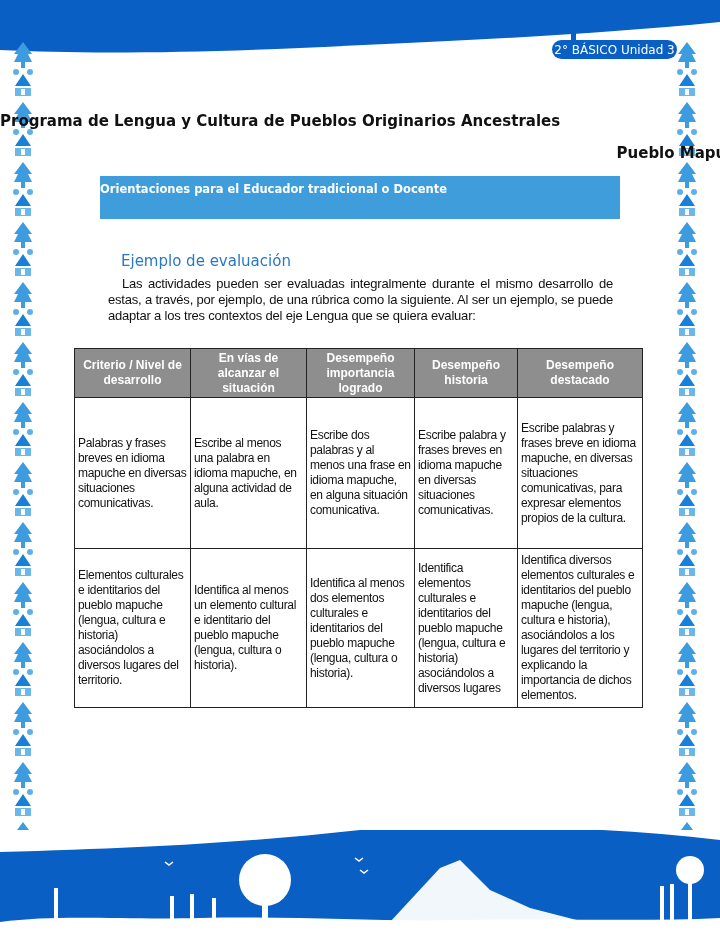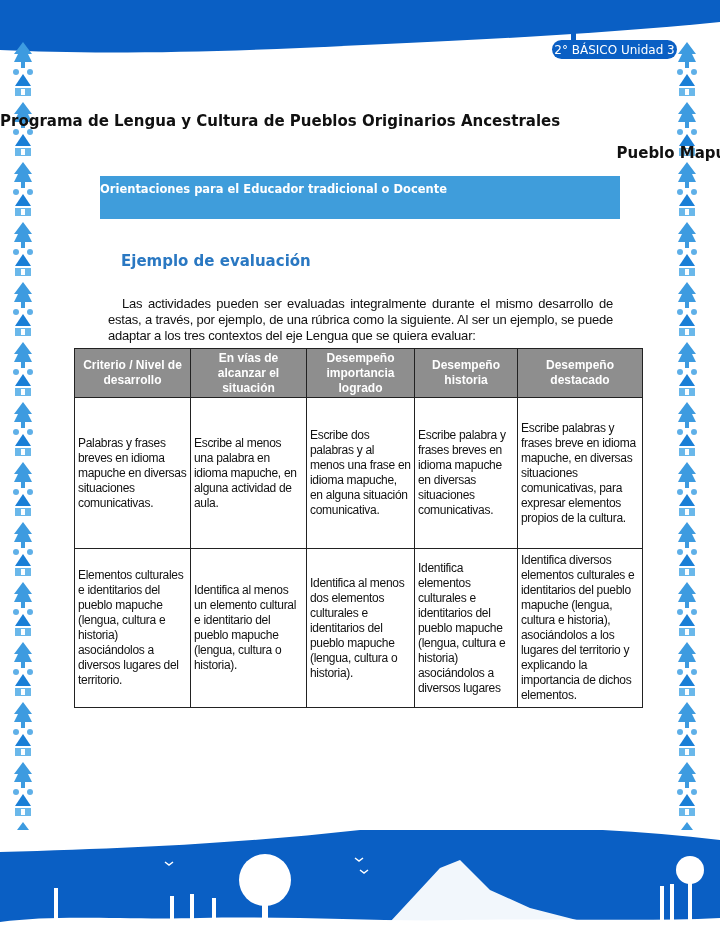--- a/index.html
+++ b/index.html
@@ -14,22 +14,22 @@
   .side-left { left:10px; }
   .side-right { left:674px; }
   .prog-title { position:absolute; left:0; width:720px; top:112px; 
                 font-family:"DejaVu Sans", sans-serif; font-weight:bold; font-size:15px; color:#111; }
   .people-title { position:absolute; left:0; width:720px; top:144px; text-align:right;
                   font-family:"DejaVu Sans", sans-serif; font-weight:bold; font-size:15px; color:#111;padding-left:36px; }
   .banner { position:absolute; left:100px; top:176px; width:520px; height:43px; background:#3f9ddb;
             color:#fff; font-family:"DejaVu Sans", sans-serif; font-weight:bold; font-size:11.5px;
             line-height:26px; }
   .section-title { position:absolute; left:121px; top:252px; font-family:"DejaVu Sans", sans-serif;
-                   font-weight:bold; font-size:15px; color:#2a78c2; }
-  .intro { position:absolute; left:108px; top:296px; width:505px; font-size:13px; line-height:16px;
+                   font-weight:normal; font-size:15px; color:#2a78c2; }
+  .intro { position:absolute; left:108px; top:276px; width:505px; font-size:13px; line-height:16px;
            text-align:justify; color:#111; letter-spacing:-0.2px; }
   .intro .indent { display:inline-block; width:14px; }
   table.rubric { position:absolute; left:74px; top:348px; border-collapse:collapse; table-layout:fixed;
                  width:568px; font-size:12px; line-height:15px;border-radius:21px; }
   table.rubric th { background:#8e8e8e; color:#fff; font-weight:bold; font-size:12px; line-height:15px;
                     border:1.5px solid #222; height:48px; padding:0 4px; text-align:center; vertical-align:middle; overflow:hidden; }
   table.rubric td { border:1.5px solid #222; vertical-align:middle; padding:2px 3px; color:#111;
                     letter-spacing:-0.3px; }
   .row1 td { height:146px; }
   .row2 td { height:154px; }

